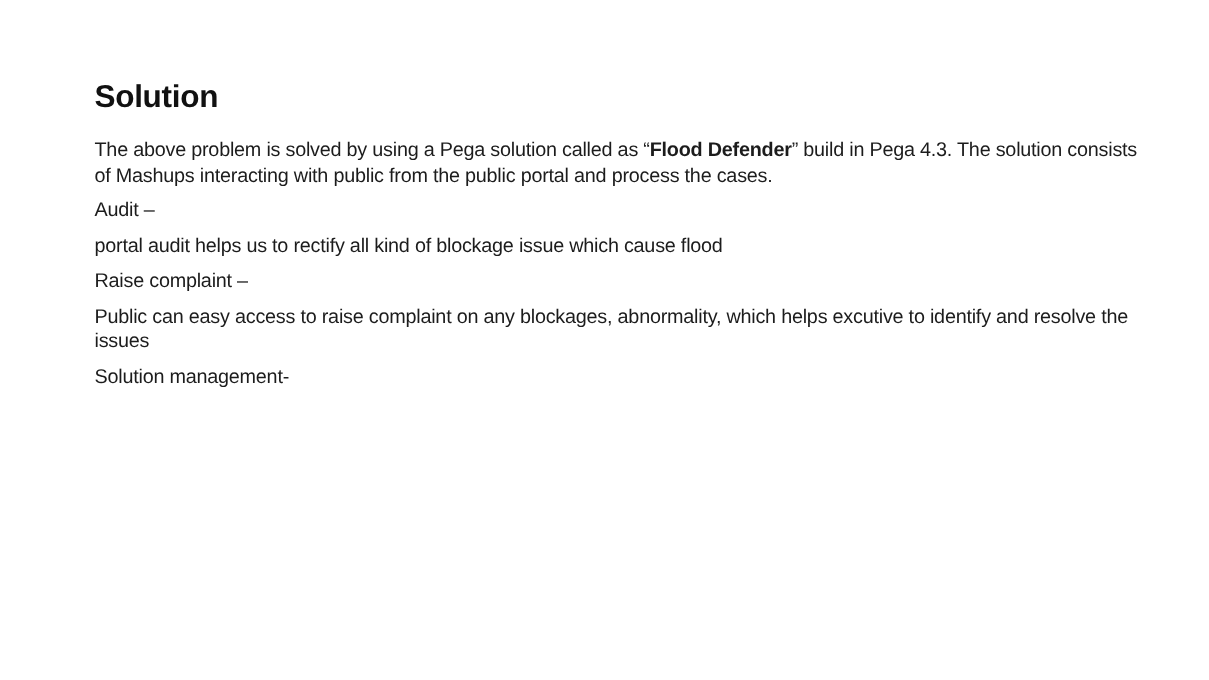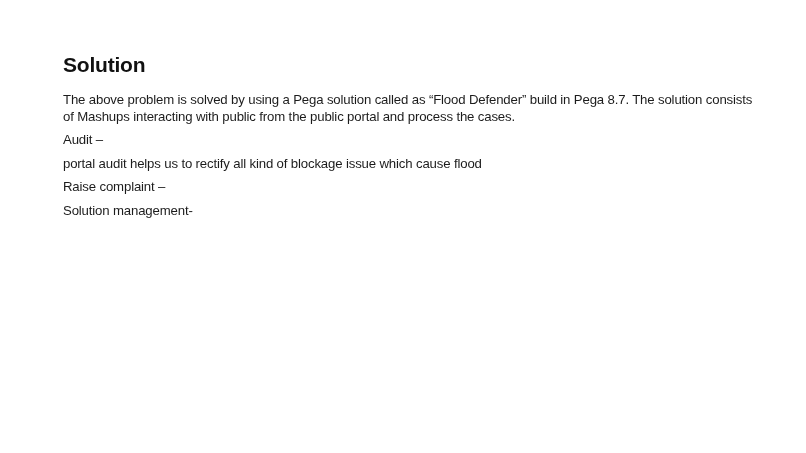--- a/index.html
+++ b/index.html
@@ -2,27 +2,28 @@
 <html><head>
   <meta charset="utf-8">
   <style>
     html, body { margin: 0; padding: 0; background: #ffffff; }
     body { width: 806px; height: 453px; position: relative; overflow: hidden;
            font-family: "Liberation Sans", "DejaVu Sans", sans-serif; color: #1a1a1a; }
     .slide { position: absolute; left: 2px; top: 0; width: 806px; height: 453px; background: #ffffff; }
     .title { position: absolute; left: 61px; top: 53px; font-size: 21px; font-weight: bold; color: #111; letter-spacing: -0.2px; }
     .body { position: absolute; left: 61px; top: 92px; width: 700px; font-size: 13.2px; line-height: 16.5px; color: #1c1c1c; letter-spacing: -0.15px; }
     .p { margin: 0 0 7px 0; }
-    .b { font-weight: normal; }
+    .b { font-weight: bold; }
   </style>
 </head>
 <body>
 
 <div class="slide">
   <div class="title">Solution</div>
   <div class="body">
-    <p class="p"><span>The above problem is solved by using a Pega solution called as “</span><span class="b">Flood Defender</span><span>” build in Pega 8.7. The solution consists of Mashups interacting with public from the public portal and process the cases.</span></p>
+    <p class="p"><span>The above problem is solved by using a Pega solution called as “</span><span class="b">Flood Defender</span><span>” build in Pega 4.3. The solution consists of Mashups interacting with public from the public portal and process the cases.</span></p>
     <p class="p">Audit –</p>
     <p class="p">portal audit helps us to rectify all kind of blockage issue which cause flood</p>
     <p class="p">Raise complaint –</p>
+    <p class="p">Public can easy access to raise complaint on any blockages, abnormality, which helps excutive to identify and resolve the issues</p>
     <p class="p">Solution management-</p>
   </div>
 </div>
 
 </body></html>

